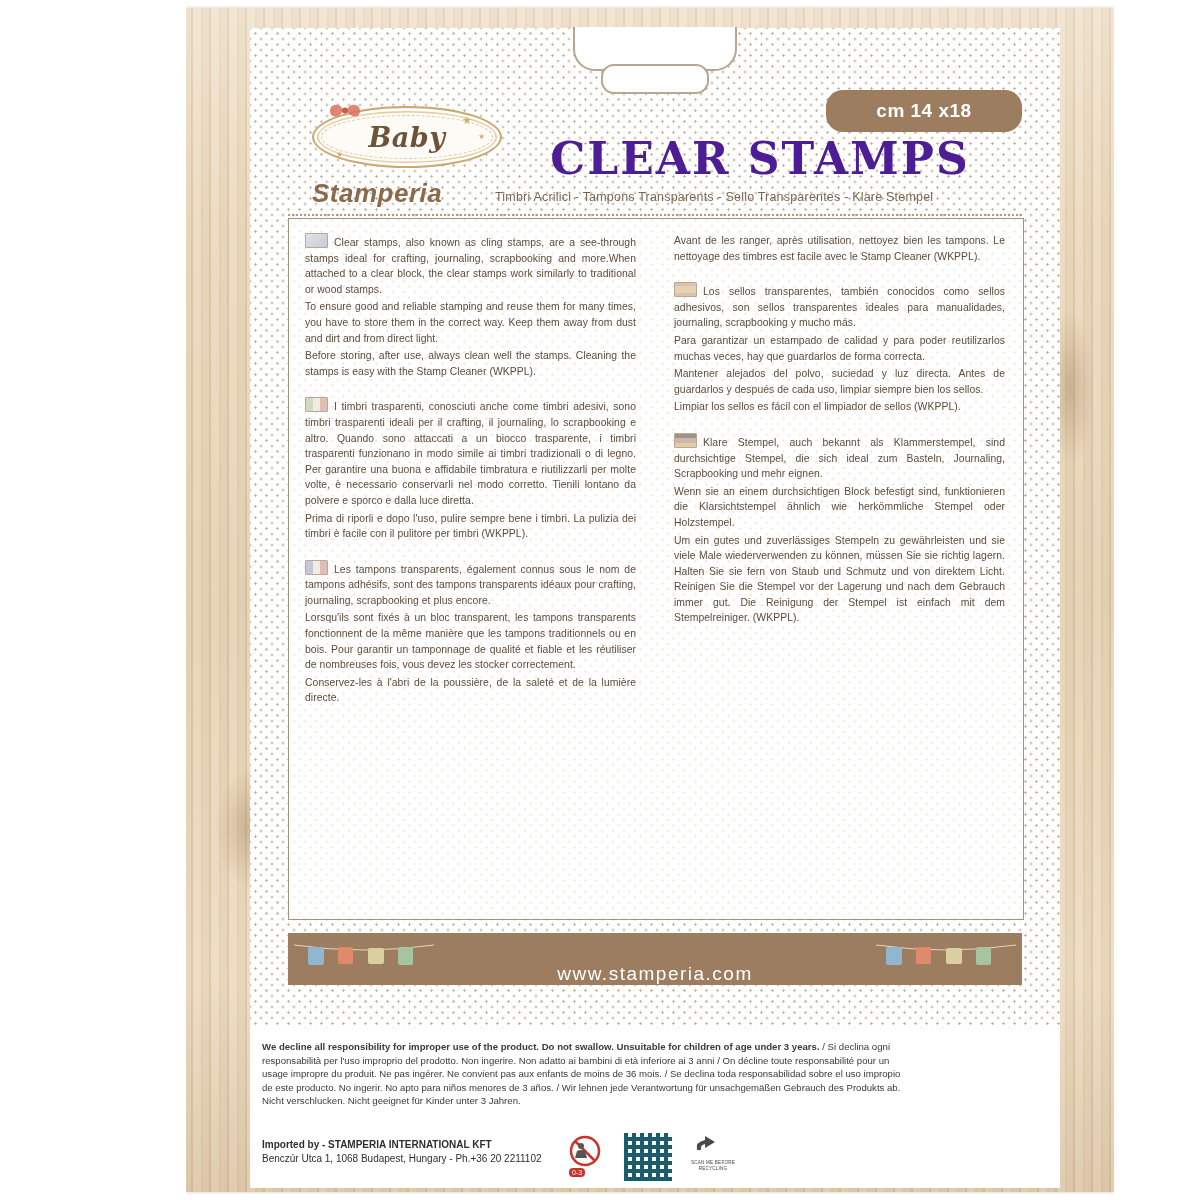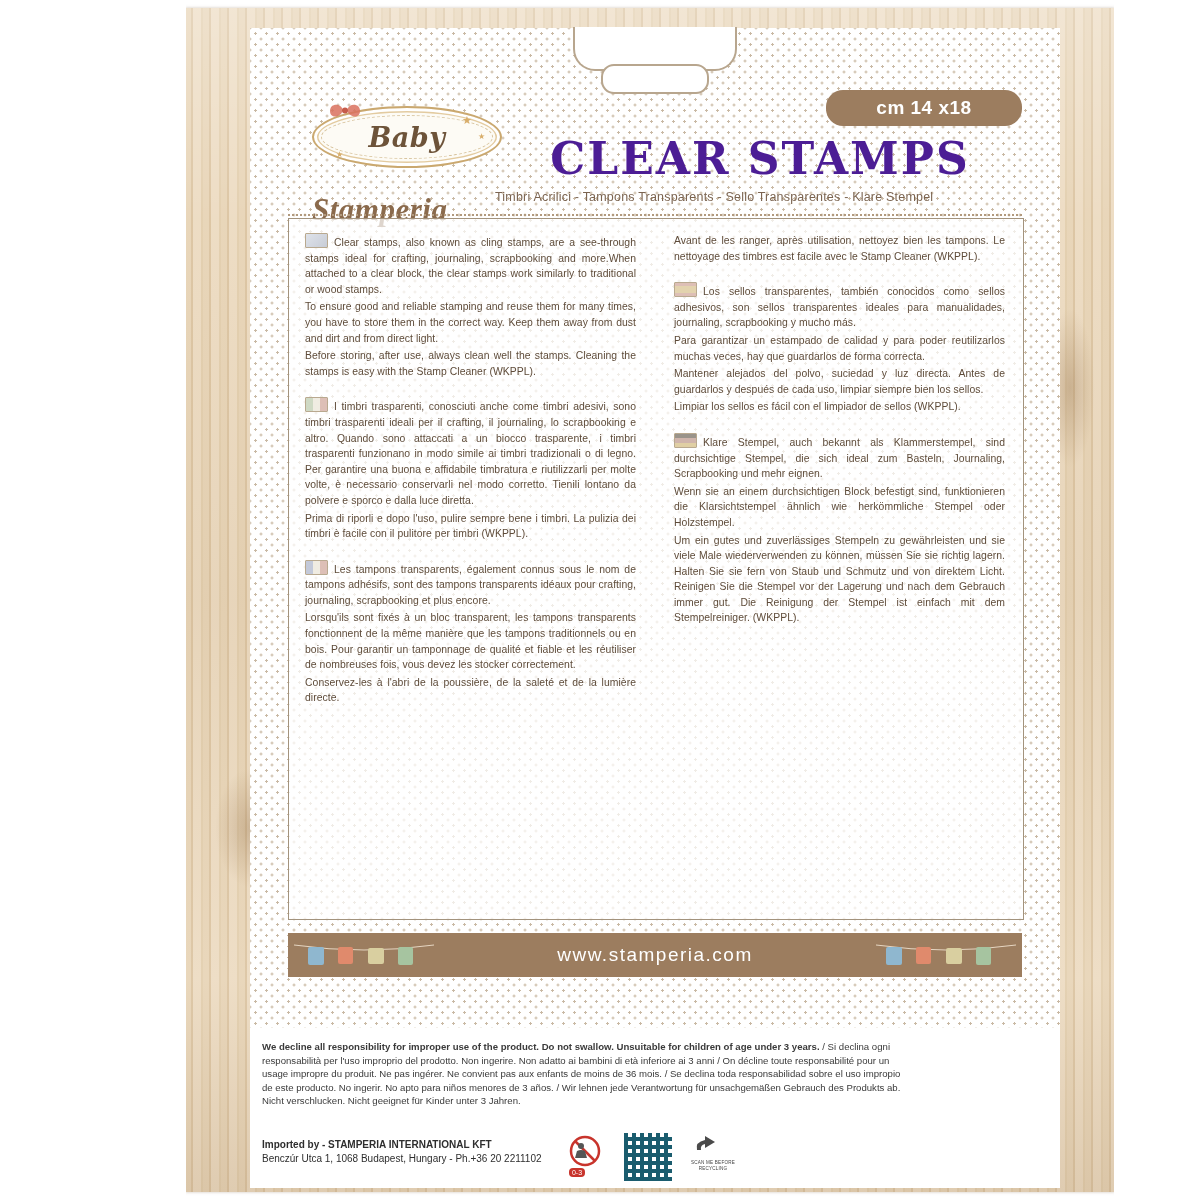--- a/index.html
+++ b/index.html
@@ -148,35 +148,35 @@
   }
   .badge-star {
     position: absolute;
     color: #d8ad6a;
     font-size: 11px;
   }
 
   .brand {
     position: absolute;
     left: 62px;
-    top: 164px;
-    font-family: Liberation Serif, serif;
+    top: 150px;
+    font-family: Liberation Sans, sans-serif;
     font-style: italic;
     font-weight: bold;
-    font-size: 31px;
+    font-size: 26px;
     color: #8a6a4c;
     letter-spacing: 0.5px;
   }
 
   .size-chip {
     position: absolute;
     right: 38px;
     top: 62px;
     min-width: 160px;
-    height: 36px;
+    height: 42px;
     background: #9c7d5f;
     border-radius: 17px;
     display: flex;
     align-items: center;
     justify-content: center;
     color: #ffffff;
     font-size: 19px;
     font-weight: bold;
     letter-spacing: 0.5px;
     padding: 0 18px;
@@ -255,24 +255,24 @@
   .flag.es { background: linear-gradient(180deg,#ddbfb6 25%, #e3d3ae 25%, #e3d3ae 75%, #ddbfb6 75%); }
   .flag.de { background: linear-gradient(180deg,#8f8a82 33%, #c6araa 33%); }
   .flag.de { background: linear-gradient(180deg,#9a948b 0%, #9a948b 33%, #d0b5ac 33%, #d0b5ac 66%, #e0cfa4 66%, #e0cfa4 100%); }
 
   
   .web-banner {
     position: absolute;
     left: 38px;
     top: 905px;
     width: 734px;
-    height: 44px;
+    height: 52px;
     background: #9c7d5f;
     display: flex;
-    align-items: center;
+    align-items: flex-end;
     justify-content: center;
   }
   .web-banner-text {
     color: #ffffff;
     font-size: 19px;
     letter-spacing: 1.5px;
   }
   .clothes-line {
     position: absolute;
     top: 0;

